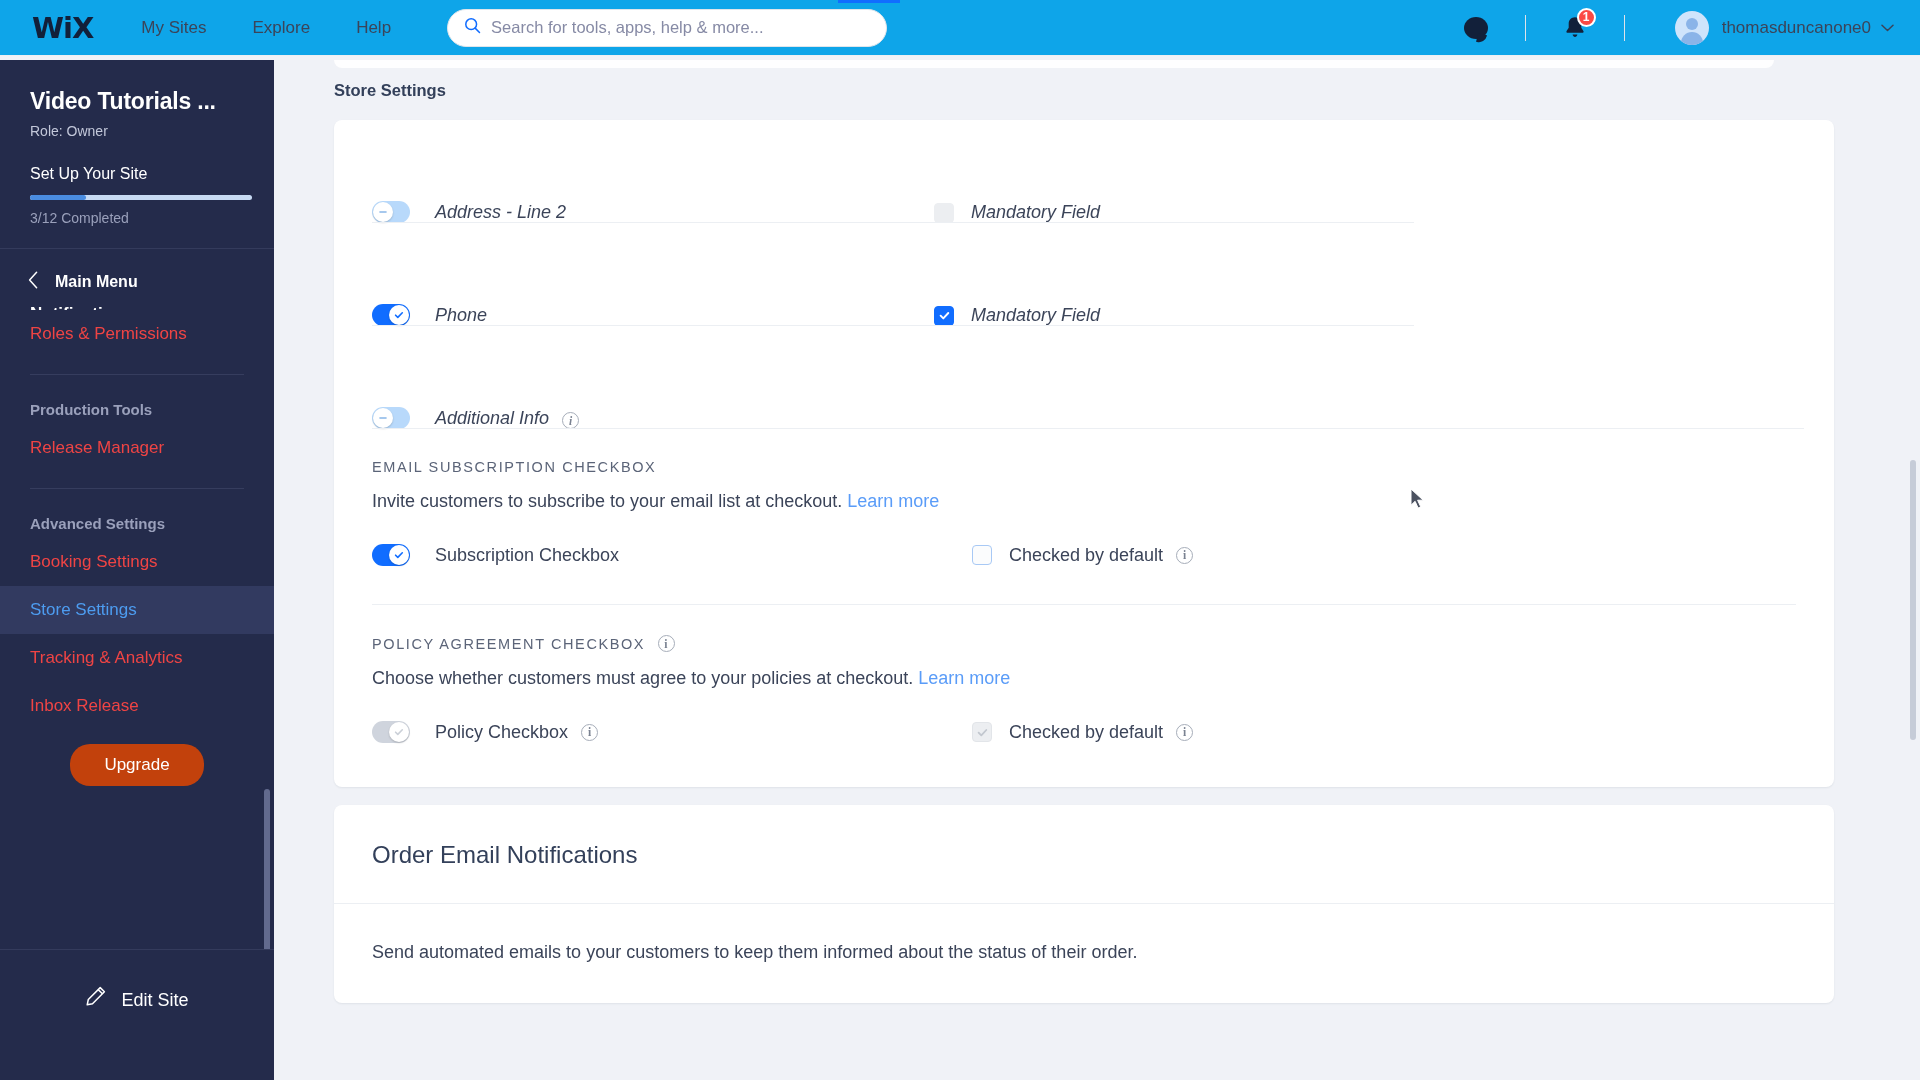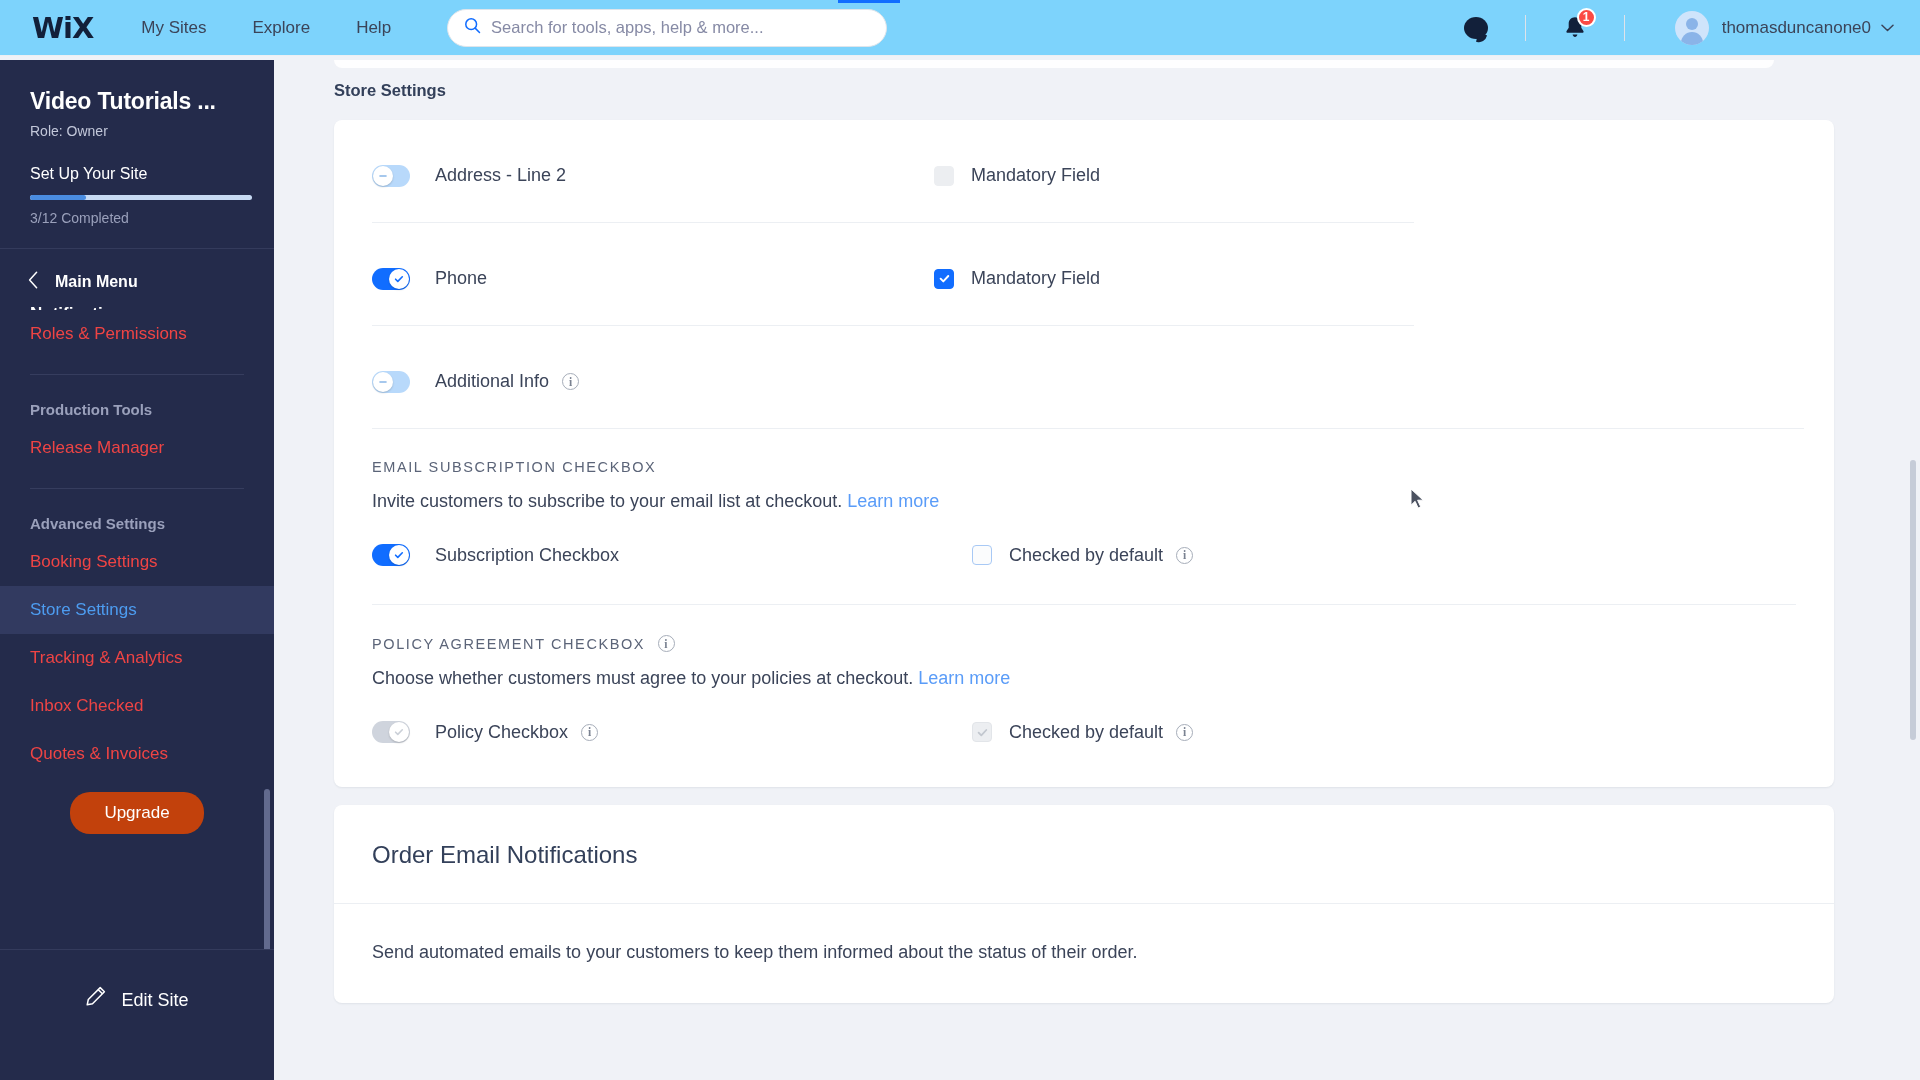--- a/index.html
+++ b/index.html
@@ -6,21 +6,21 @@
   html, body { width: 1920px; height: 1080px; overflow: hidden; }
   body {
     font-family: "Liberation Sans", sans-serif;
     background: #f0f2f7;
     -webkit-font-smoothing: antialiased;
   }
 
   
   .topbar {
     position: absolute; top: 0; left: 0; width: 1920px; height: 56px;
-    background: #7dd3fc; display: flex; align-items: center;
+    background: #0ea5e9; display: flex; align-items: center;
     border-bottom: 1px solid #eceff3; z-index: 40;
   }
   .topbar-accent {
     position: absolute; top: 0; left: 838px; width: 62px; height: 3px;
     background: #116dff;
   }
   .wix-logo {
     margin-left: 32px; font-size: 29px; font-weight: 700; letter-spacing: -1px;
     color: #12203a; font-family: "DejaVu Sans", sans-serif;
   }
@@ -156,22 +156,23 @@
     background: #ffffff; border-radius: 0 0 8px 8px; opacity: .9;
   }
 
   .card {
     margin: 0 0 0 60px; width: 1500px; background: #ffffff;
     border-radius: 8px; box-shadow: 0 1px 2px rgba(22,45,61,.08);
   }
   .card + .card { margin-top: 18px; }
 
   .row-field {
-    display: flex; align-items: center; height: 103px; padding: 8px 38px 0 38px;
+    display: flex; align-items: flex-end; height: 103px; padding: 8px 38px 0 38px;
     position: relative;
+    font-style: italic;
   }
   .row-field .sep {
     position: absolute; bottom: 0; left: 38px; right: 420px; height: 1px;
     background: #eceff3;
   }
   .row-field.last .sep { right: 30px; }
 
   
   .toggle {
     width: 38px; height: 22px; border-radius: 12px; position: relative;
@@ -314,22 +315,21 @@
 
     <div class="menu-group-label">Production Tools</div>
     <div class="menu-item">Release Manager</div>
 
     <div class="menu-divider"></div>
 
     <div class="menu-group-label">Advanced Settings</div>
     <div class="menu-item">Booking Settings</div>
     <div class="menu-item active">Store Settings</div>
     <div class="menu-item">Tracking &amp; Analytics</div>
-    <div class="menu-item">Inbox Checked</div>
-    <div class="menu-item">Quotes &amp; Invoices</div>
+    <div class="menu-item">Inbox Release</div>
 
     <div class="upgrade-wrap">
       <button class="upgrade-btn">Upgrade</button>
     </div>
     <div class="sb-scrollbar"></div>
   </div>
 
   <div class="edit-site-row">
     <span>
       <svg width="22" height="22" viewBox="0 0 22 22">

